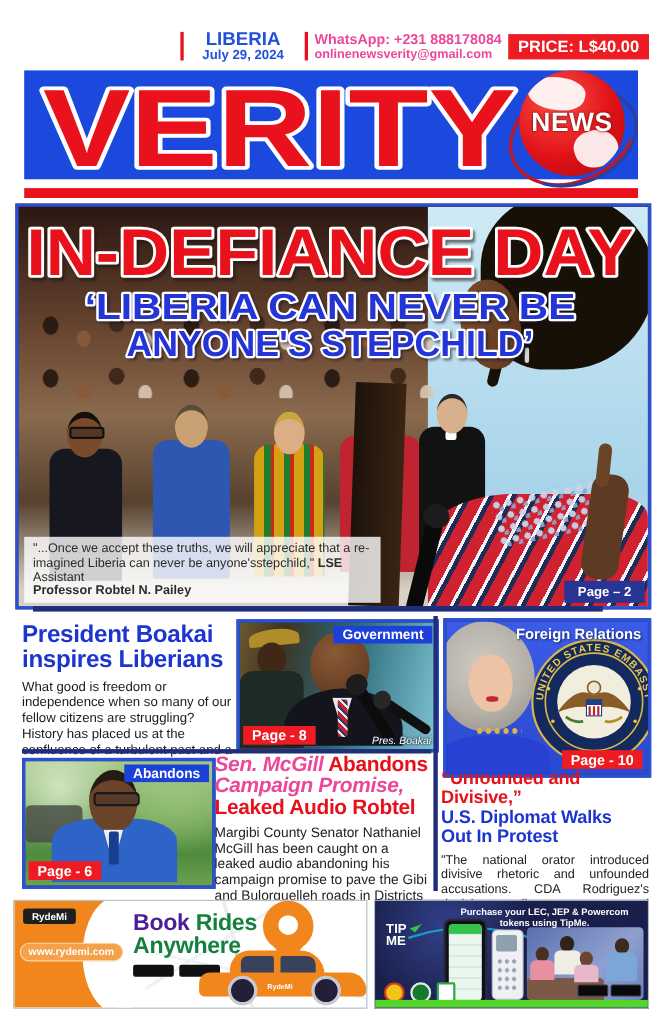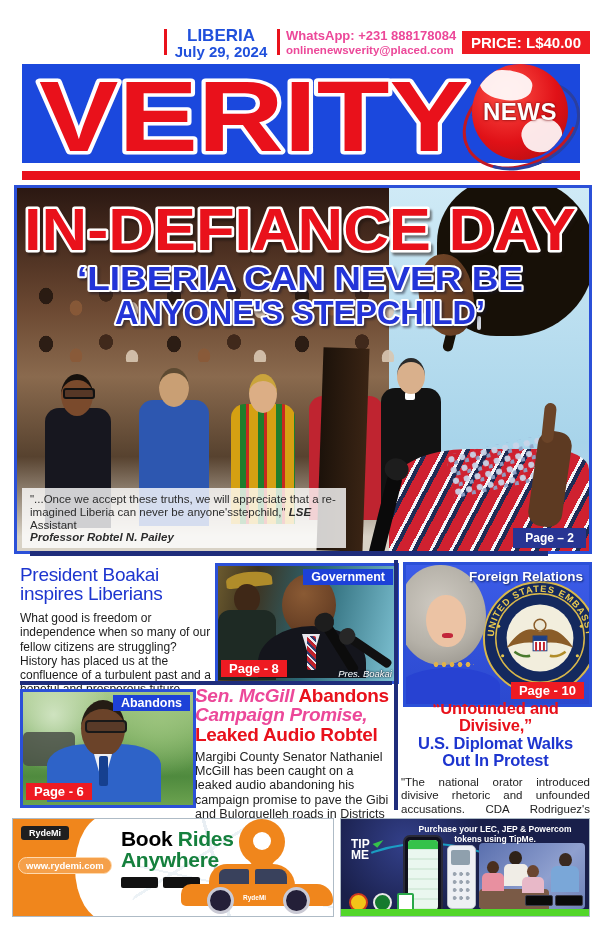--- a/index.html
+++ b/index.html
@@ -8,21 +8,21 @@
   .abs{position:absolute;}
   svg{overflow:visible;display:block;}
 
   
   .vol-box{left:20px;top:32px;background:#2050dc;color:#fff;font-weight:bold;
            font-size:15px;padding:3px 11px;letter-spacing:.3px;}
   .tb-div{top:29px;width:3px;height:26px;background:#e9111b;}
   .d1{left:164px;} .d2{left:277px;}
   .date-block{left:168px;top:27px;width:106px;text-align:center;color:#2050dc;line-height:1.02;}
   .date-block .day{font-weight:bold;font-size:17px;}
-  .date-block .date{font-weight:bold;font-size:15px;}
+  .date-block .date{font-weight:bold;font-size:12px;}
   .contact-block{left:286px;top:29px;color:#ec4899;line-height:1.15;}
   .contact-block .wa{font-weight:bold;font-size:13px;}
   .contact-block .em{font-weight:bold;font-size:11.5px;}
   .price-box{left:462px;top:31px;background:#ee1b22;color:#fff;font-weight:bold;
              font-size:15px;padding:3px 9px;}
 
   
   .masthead{left:22px;top:64px;width:558px;height:99px;background:#1b48dd;}
   .red-stripe{left:22px;top:171px;width:558px;height:9px;background:#e9111b;}
   .globe{left:468px;top:62px;width:104px;height:108px;z-index:6;}
@@ -79,32 +79,32 @@
                   radial-gradient(circle 3.2px at 10px 10px,#8fa3c8 90%,transparent);
        background-size:11px 11px;}
   .sp-hand{right:22px;bottom:24px;width:34px;height:96px;background:#5d3a22;border-radius:14px;transform:rotate(8deg);}
   .sp-finger{right:34px;bottom:108px;width:12px;height:40px;background:#6b4428;border-radius:6px;transform:rotate(6deg);}
   .sp-mic{right:196px;bottom:-8px;width:15px;height:86px;background:#0a0a0a;border-radius:6px;transform:rotate(14deg);}
   .sp-mic::before{content:"";position:absolute;left:-5px;top:-16px;width:24px;height:22px;background:#1d1d1d;border-radius:50%;}
   .lead-headline-wrap{left:2px;top:8px;width:566px;filter:drop-shadow(2px 3px 1px rgba(30,20,16,.55));z-index:4;}
   .lead-sub-wrap{left:2px;top:72px;width:566px;filter:drop-shadow(2px 2px 1px rgba(20,20,40,.5));z-index:4;}
   .quote-box{left:5px;bottom:3px;width:308px;background:rgba(255,255,255,.8);
        padding:5px 8px 4px 8px;font-size:11.5px;line-height:1.1;color:#2c2c2c;z-index:4;}
-  .quote-box .nm{font-weight:bold;font-style:italic;}
+  .quote-box .nm{font-weight:bold;}
   .page-badge{background:#283593;color:#fff;font-weight:bold;font-size:12px;padding:3px 12px;z-index:5;}
   .pb-lead{right:3px;bottom:3px;}
 
   .rule{background:#1f2d7b;}
   .rule1{left:30px;top:551px;width:518px;height:5px;}
   .rule2{left:20px;top:681px;width:372px;height:4px;}
   .vdiv{left:394px;top:560px;width:4px;height:250px;background:#1f2d7b;}
 
   
   .boakai{left:20px;top:566px;width:192px;}
-  .boakai h2{margin:0;font-size:19px;font-weight:normal;color:#1d35cf;line-height:.98;letter-spacing:-.3px;}
+  .boakai h2{margin:0;font-size:22px;font-weight:bold;color:#1d35cf;line-height:.98;letter-spacing:-.3px;}
   .boakai p{margin:8px 0 0 0;font-size:12px;color:#1b1b1b;line-height:1.18;}
 
   .card{border:3px solid #2b50d8;overflow:hidden;background:#246;}
   .gov-card{left:215px;top:563px;width:178px;height:115px;}
   .gov-bg{left:0;top:0;right:0;bottom:0;background:linear-gradient(102deg,#6b5a2e 0%,#3e3320 20%,#2a6775 52%,#7fc3d4 100%);}
   .gv-cap{left:8px;top:6px;width:46px;height:15px;background:#b08c2a;border-radius:50% 50% 10% 10%;transform:rotate(-6deg);}
   .gv-oface{left:16px;top:18px;width:26px;height:30px;background:#3f2817;border-radius:50%;}
   .gv-obody{left:0px;top:44px;width:58px;height:70px;background:#1e2a24;border-radius:12px 12px 0 0;}
   .gv-head{left:64px;top:8px;width:54px;height:62px;border-radius:50%;
        background:radial-gradient(circle at 40% 32%,#8a5a34 0%,#6b4226 60%,#4e2e18 100%);}
@@ -153,40 +153,40 @@
   .pol-tie{left:76px;top:64px;width:9px;height:30px;background:#16408f;border-radius:2px;z-index:3;}
   .pol-tag{right:3px;top:3px;}
   .pol-page{left:3px;bottom:5px;}
 
   .mcgill{left:195px;top:686px;width:198px;}
   .mcgill .tl{margin:0;font-size:19px;font-weight:bold;line-height:1.02;letter-spacing:-.3px;}
   .mcgill .blue{color:#ec4899;font-style:italic;} .mcgill .red{color:#e8111b;}
   .mcgill p{margin:6px 0 0 0;font-size:12.5px;color:#222;line-height:1.13;}
 
   .diplomat{left:401px;top:700px;width:189px;}
-  .diplomat .tl{margin:0;font-size:16.5px;font-weight:bold;line-height:1.06;letter-spacing:-.2px;text-align:center;}
+  .diplomat .tl{margin:0;font-size:16.5px;font-weight:bold;line-height:1.06;letter-spacing:-.2px;}
   .diplomat .red{color:#e8111b;} .diplomat .blue{color:#1d35cf;}
   .diplomat p{margin:6px 0 0 0;font-size:11.5px;color:#222;line-height:1.16;text-align:justify;}
   .diplomat .att{font-weight:bold;font-style:italic;}
 
   
   .ad{border:1px solid #aebbc6;overflow:hidden;}
   .rydemi{left:12px;top:818px;width:320px;height:97px;background:#fff;}
   .ry-panel{left:0;top:0;width:92px;height:97px;background:#f0861c;}
   .ry-blob{left:62px;top:-4px;width:64px;height:106px;background:#fff;border-radius:50%;}
   .ry-logo{left:8px;top:7px;background:#1f1f1f;color:#fff;font-size:9px;font-weight:bold;
        padding:2px 8px;border-radius:3px;z-index:2;}
   .ry-web{left:5px;top:38px;background:#f5a04a;border:1.5px solid #ffd9ad;color:#fff;
        font-size:9.5px;font-weight:bold;padding:2px 7px;border-radius:9px;z-index:2;}
   .ry-map{right:0;top:0;width:230px;height:97px;opacity:.8;
        background:linear-gradient(75deg,transparent 48.6%,#e3ebf1 48.6% 50%,transparent 50%),
                   linear-gradient(-32deg,transparent 58.6%,#e8eff4 58.6% 60%,transparent 60%),
                   linear-gradient(12deg,transparent 38.6%,#e8eff4 38.6% 40%,transparent 40%);}
   .ry-head{left:108px;top:9px;font-size:21px;font-weight:bold;line-height:1.0;letter-spacing:-.3px;z-index:2;}
-  .ry-head .bk{color:#000000;} .ry-head .or{color:#15803d;}
+  .ry-head .bk{color:#4c1d95;} .ry-head .or{color:#15803d;}
   .ry-badge{width:37px;height:11px;background:#111;border-radius:2px;z-index:2;}
   .ry-b1{left:108px;top:58px;} .ry-b2{left:150px;top:58px;}
   .ry-country{left:200px;top:44px;color:#b6c4d2;font-weight:bold;font-size:13px;letter-spacing:1px;z-index:1;}
   .ry-pin{left:226px;top:0px;width:46px;height:46px;background:#f0861c;border-radius:50%;z-index:2;}
   .ry-pin::before{content:"";position:absolute;left:14px;top:13px;width:18px;height:18px;background:#fff;border-radius:50%;}
   .ry-pin::after{content:"";position:absolute;left:9px;top:40px;border-left:14px solid transparent;
        border-right:14px solid transparent;border-top:20px solid #f0861c;}
   .ry-car{right:0px;bottom:2px;width:152px;height:52px;z-index:3;}
   .car-top{left:28px;bottom:24px;width:86px;height:26px;background:#f0861c;border-radius:18px 22px 0 0;}
   .car-w1{left:38px;bottom:28px;width:30px;height:17px;background:#39415c;border-radius:6px 2px 0 0;}
@@ -238,21 +238,21 @@
 <div id="page">
 
   <div class="abs tb-div d1"></div>
   <div class="abs date-block">
     <div class="day">LIBERIA</div>
     <div class="date">July 29, 2024</div>
   </div>
   <div class="abs tb-div d2"></div>
   <div class="abs contact-block">
     <div class="wa">WhatsApp: +231 888178084</div>
-    <div class="em">onlinenewsverity@placed.com</div>
+    <div class="em">onlinenewsverity@gmail.com</div>
   </div>
   <div class="abs price-box">PRICE: L$40.00</div>
 
   <div class="abs masthead">
     <svg class="abs" style="left:14px;top:0" width="446" height="99" viewBox="0 0 446 99">
       <text x="218" y="87" text-anchor="middle" font-family="Liberation Sans, sans-serif" font-size="100" font-weight="bold" fill="#e9111b" stroke="#ffffff" stroke-width="7" paint-order="stroke" stroke-linejoin="round" textLength="430" lengthAdjust="spacingAndGlyphs">VERITY</text>
     </svg>
   </div>
   <div class="abs globe">
     <div class="abs orbit"></div>

